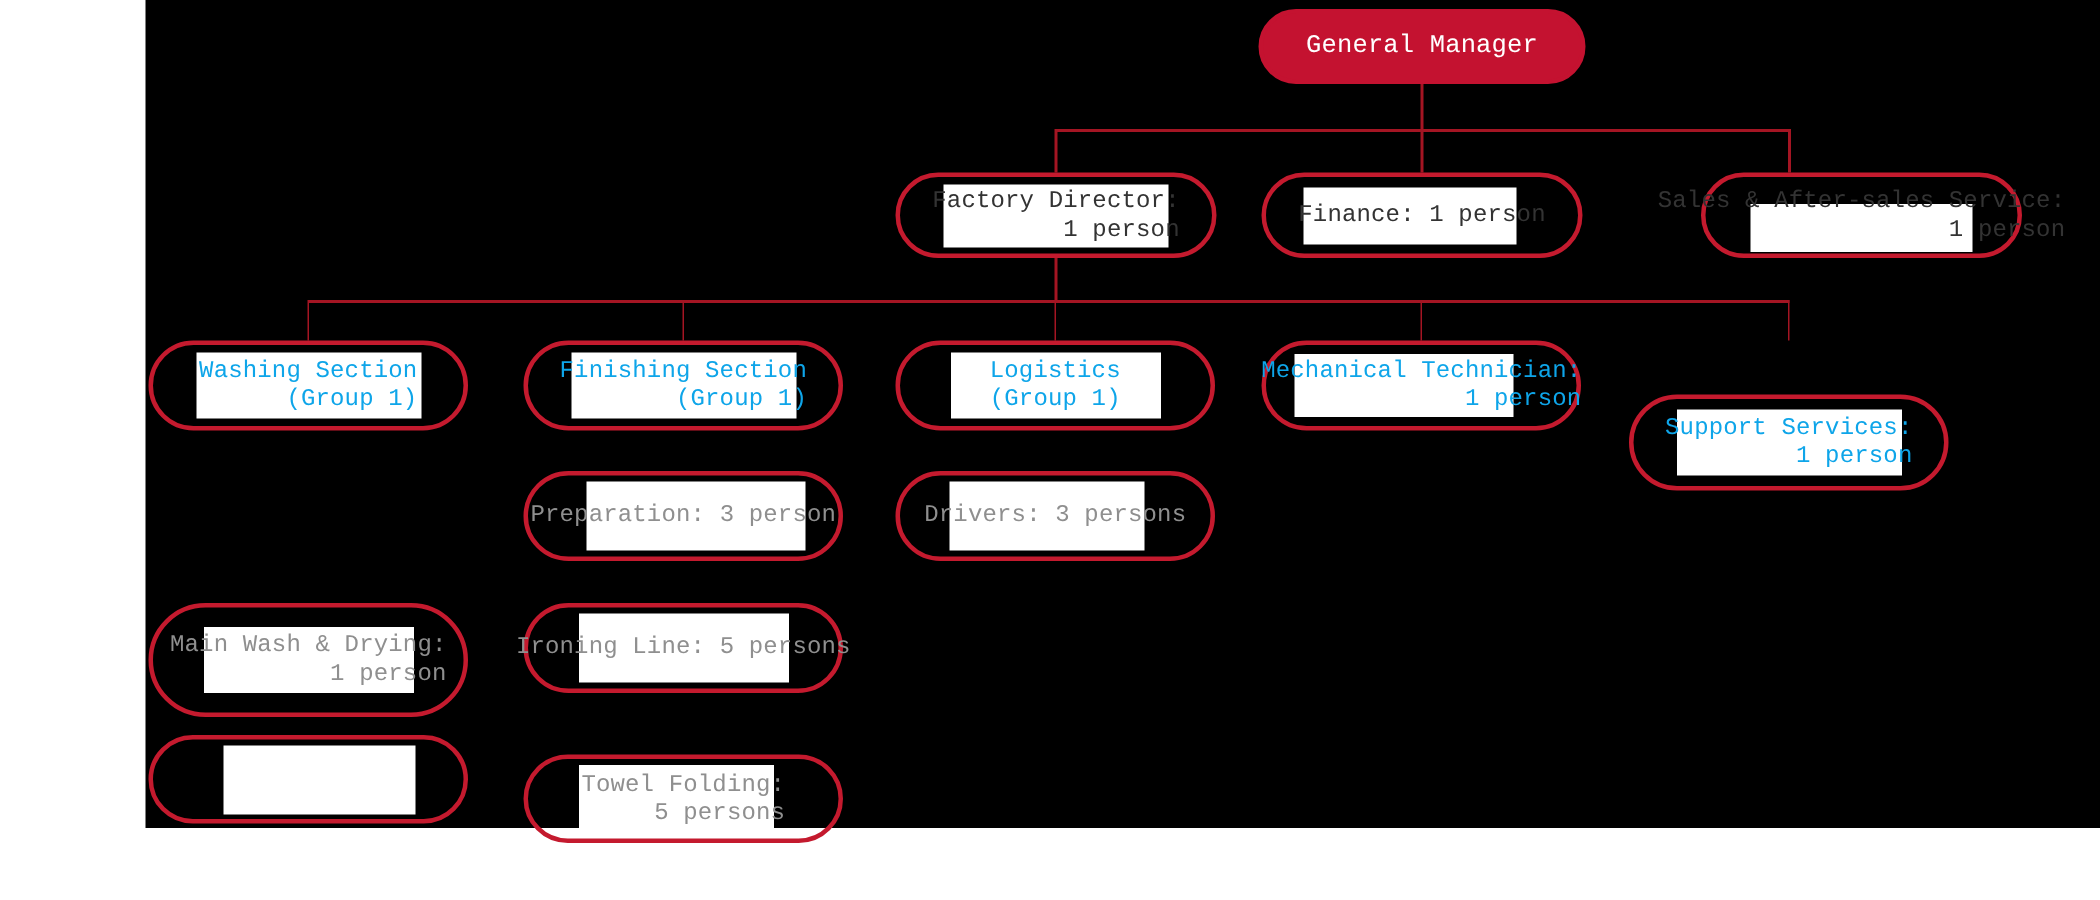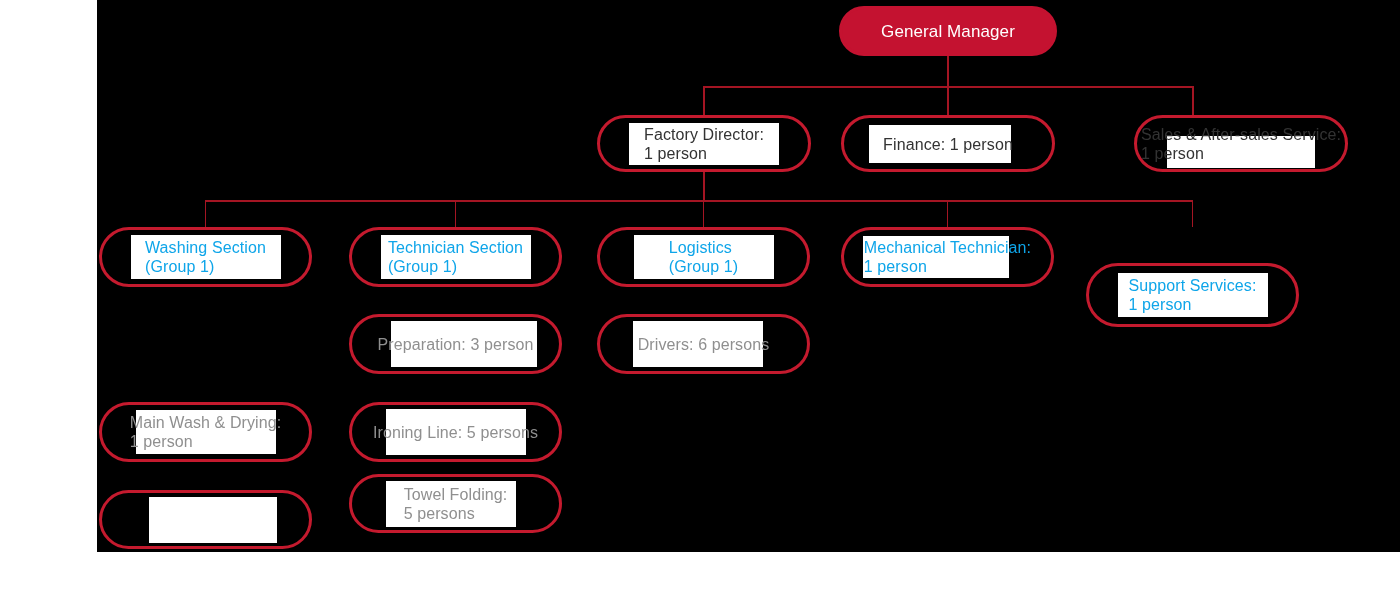--- a/index.html
+++ b/index.html
@@ -17,22 +17,23 @@
   }
   .node.variant-filled{
     background:var(--red-fill,#c41230);border-color:var(--red-fill,#c41230);
   }
   .node-bg{
     position:absolute;left:50%;top:50%;transform:translate(-50%,-50%);
     background:#ffffff;
   }
   .node-label{
     position:absolute;left:50%;top:50%;transform:translate(-50%,-50%);
-    width:max-content;text-align:left;font-size:16px;line-height:19px;
+    width:max-content;text-align:right;font-size:16px;line-height:19px;
     letter-spacing:0.1px;
+    font-family:Liberation Mono, monospace;
   }
   .variant-filled .node-label{font-size:17px;}
   .tone-white{color:#ffffff;}
   .tone-dark{color:#333333;}
   .tone-medium{color:#0ea5e9;}
   .tone-light{color:#8f8f8f;}
   .node-label-line{white-space:nowrap;}
   .connector{
     position:absolute;background:var(--line-color,#a41523);
   }
@@ -81,21 +82,21 @@
     <div class="node variant-outline" style="left: 2px; top: 227px; width: 213px; height: 60px;">
       <div class="node-bg" style="width: 150px; height: 44px; transform: translate(calc(-50% + 0px), calc(-50% + 0px));"></div>
       <div class="node-label tone-medium">
         <div class="node-label-line">Washing Section</div>
         <div class="node-label-line">(Group 1)</div>
       </div>
     </div>
     <div class="node variant-outline" style="left: 252px; top: 227px; width: 213px; height: 60px;">
       <div class="node-bg" style="width: 150px; height: 44px; transform: translate(calc(-50% + 0px), calc(-50% + 0px));"></div>
       <div class="node-label tone-medium">
-        <div class="node-label-line">Technician Section</div>
+        <div class="node-label-line">Finishing Section</div>
         <div class="node-label-line">(Group 1)</div>
       </div>
     </div>
     <div class="node variant-outline" style="left: 500px; top: 227px; width: 213px; height: 60px;">
       <div class="node-bg" style="width: 140px; height: 44px; transform: translate(calc(-50% + 0px), calc(-50% + 0px));"></div>
       <div class="node-label tone-medium">
         <div class="node-label-line">Logistics</div>
         <div class="node-label-line">(Group 1)</div>
       </div>
     </div>
@@ -115,39 +116,39 @@
     </div>
     <div class="node variant-outline" style="left: 252px; top: 314px; width: 213px; height: 60px;">
       <div class="node-bg" style="width: 146px; height: 46px; transform: translate(calc(-50% + 8px), calc(-50% + 0px));"></div>
       <div class="node-label tone-light">
         <div class="node-label-line">Preparation: 3 person</div>
       </div>
     </div>
     <div class="node variant-outline" style="left: 500px; top: 314px; width: 213px; height: 60px;">
       <div class="node-bg" style="width: 130px; height: 46px; transform: translate(calc(-50% - 6px), calc(-50% + 0px));"></div>
       <div class="node-label tone-light">
-        <div class="node-label-line">Drivers: 6 persons</div>
+        <div class="node-label-line">Drivers: 3 persons</div>
       </div>
     </div>
-    <div class="node variant-outline" style="left: 2px; top: 402px; width: 213px; height: 60px;">
+    <div class="node variant-outline" style="left: 2px; top: 402px; width: 213px; height: 76px;">
       <div class="node-bg" style="width: 140px; height: 44px; transform: translate(calc(-50% + 0px), calc(-50% + 0px));"></div>
       <div class="node-label tone-light">
         <div class="node-label-line">Main Wash &amp; Drying:</div>
         <div class="node-label-line">1 person</div>
       </div>
     </div>
     <div class="node variant-outline" style="left: 252px; top: 402px; width: 213px; height: 60px;">
       <div class="node-bg" style="width: 140px; height: 46px; transform: translate(calc(-50% + 0px), calc(-50% + 0px));"></div>
       <div class="node-label tone-light">
         <div class="node-label-line">Ironing Line: 5 persons</div>
       </div>
     </div>
     <div class="node variant-outline" style="left: 2px; top: 490px; width: 213px; height: 59px;">
       <div class="node-bg" style="width: 128px; height: 46px; transform: translate(calc(-50% + 7px), calc(-50% + 0px));"></div>
     </div>
-    <div class="node variant-outline" style="left: 252px; top: 474px; width: 213px; height: 59px;">
+    <div class="node variant-outline" style="left: 252px; top: 503px; width: 213px; height: 59px;">
       <div class="node-bg" style="width: 130px; height: 46px; transform: translate(calc(-50% - 5px), calc(-50% + 0px));"></div>
       <div class="node-label tone-light">
         <div class="node-label-line">Towel Folding:</div>
         <div class="node-label-line">5 persons</div>
       </div>
     </div>
   </div>
 
 </body></html>

